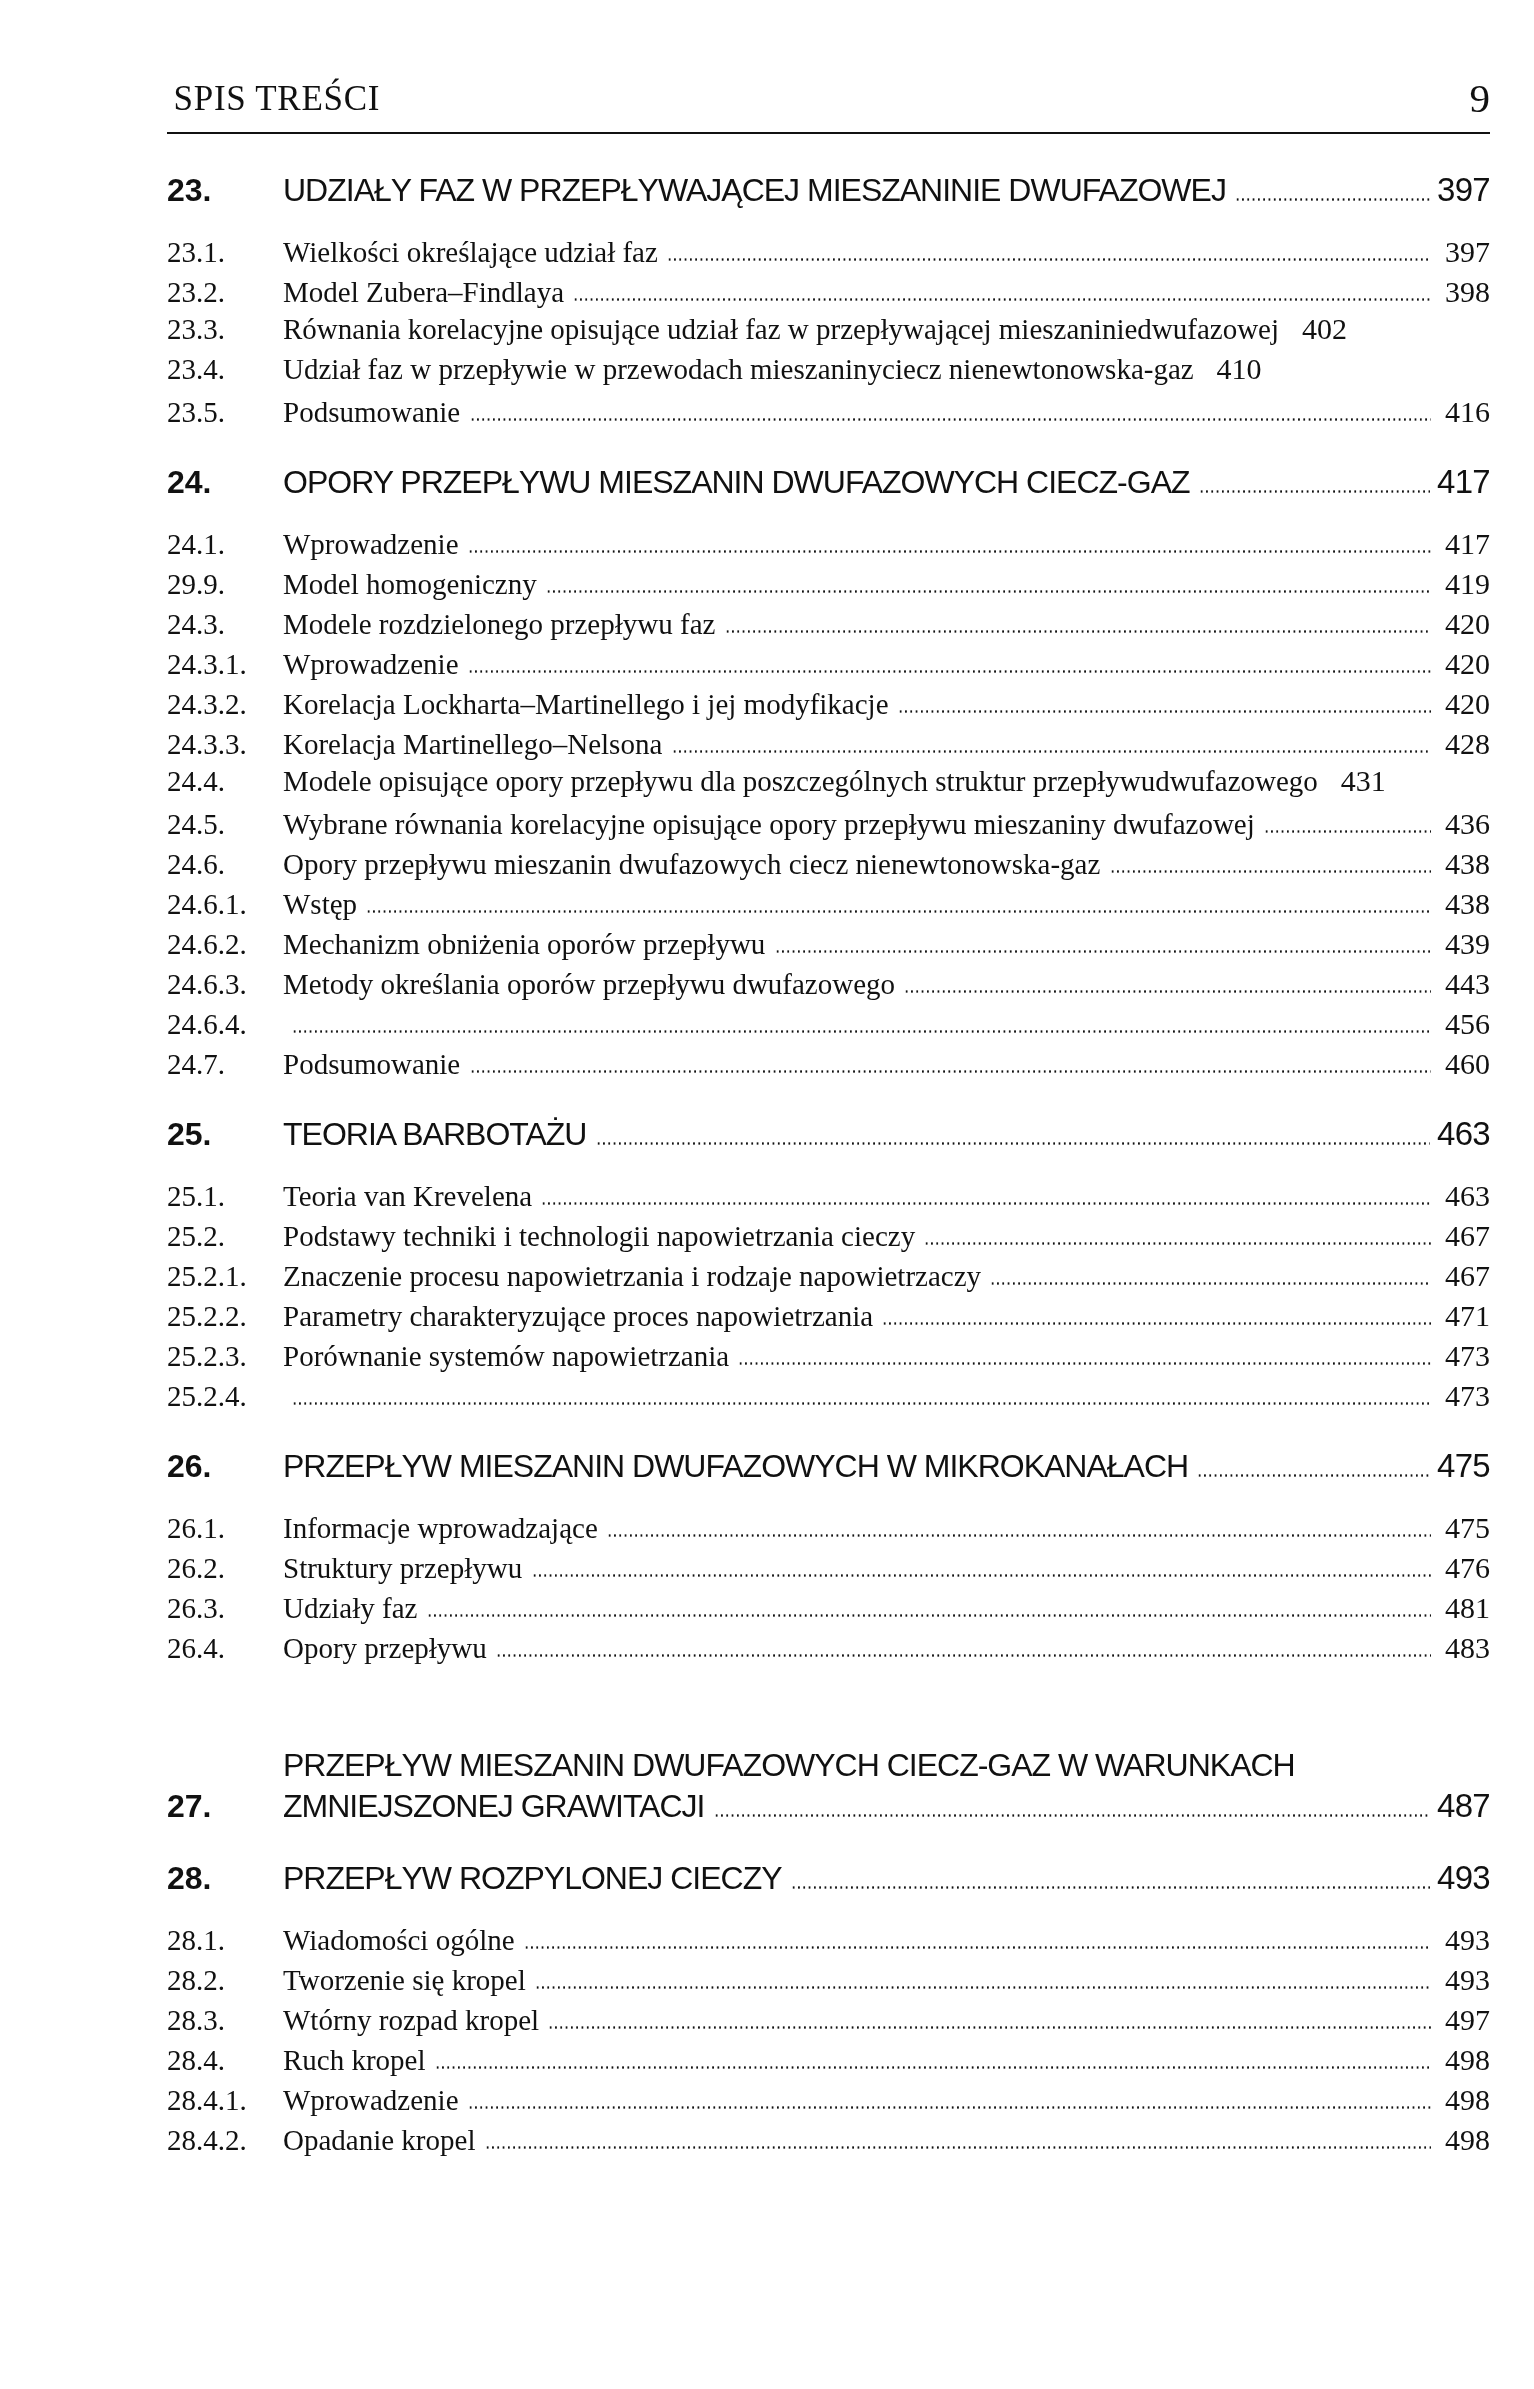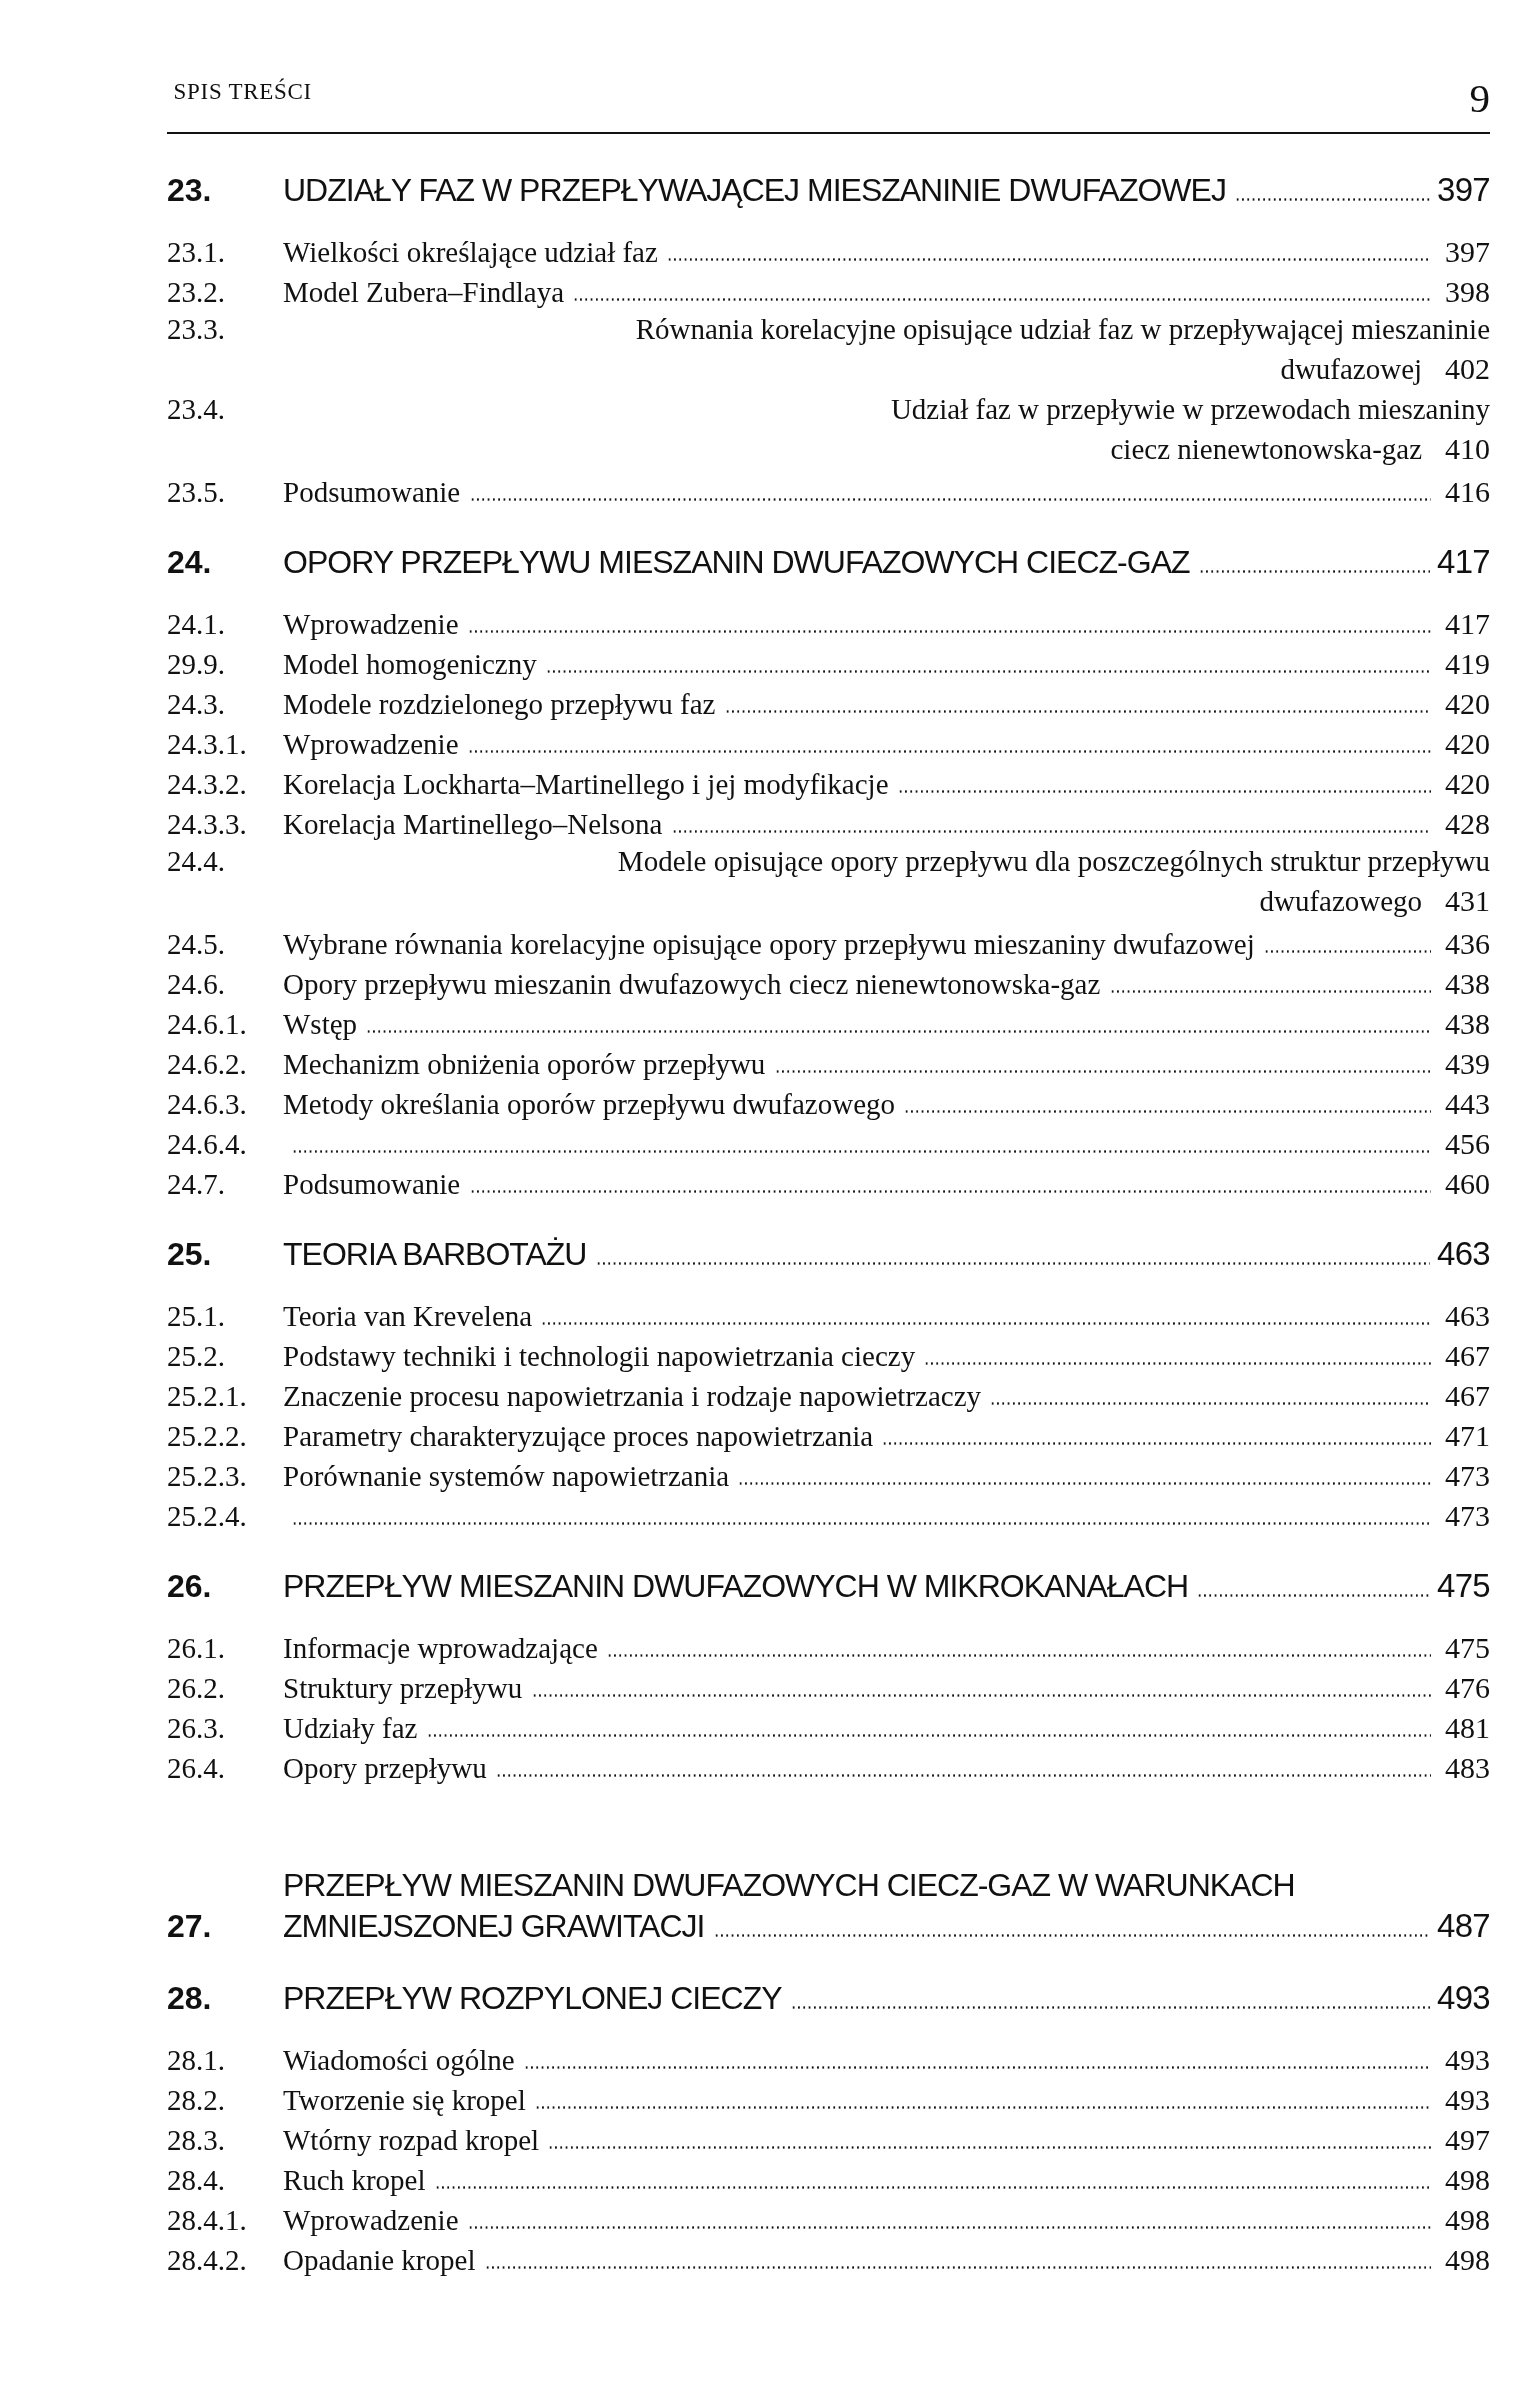--- a/index.html
+++ b/index.html
@@ -3,21 +3,21 @@
 <meta charset="utf-8">
 <style>
   html, body { margin: 0; padding: 0; background: #ffffff; }
   body {
     width: 1534px; height: 2389px; overflow: hidden; position: relative;
     font-family: "Liberation Serif", "DejaVu Serif", serif; color: #111;
   }
   .page { position: absolute; left: 167px; top: 0; width: 1323px; }
 
   .header { position: relative; height: 132px; }
-  .running-title { position: absolute; left: 6.6px; top: 79px; font-size: 23px; letter-spacing: 0.7px; }
+  .running-title { position: absolute; left: 6.6px; top: 79px; font-size: 35px; letter-spacing: 0.7px; }
   .page-number { position: absolute; right: 0px; top: 74px; font-size: 41px; }
   .rule { position: absolute; left: 0; right: 0; top: 132px; height: 0; border-top: 2.6px solid #111; }
 
   .toc { position: absolute; left: 0; top: 171px; width: 1323px; }
 
   .chapter {
     display: flex; align-items: flex-end;
     font-family: "Liberation Sans", "DejaVu Sans", sans-serif;
     font-size: 32px; letter-spacing: -1px; transform-origin: left bottom;
   }
@@ -26,21 +26,21 @@
   .chapter .title { white-space: nowrap; }
   .chapter .title-block { display: block; }
 
   .entry {
     display: flex; align-items: flex-end; font-size: 29px; height: 40px;
   }
   .entry .num { width: 116px; flex: 0 0 116px; }
   .entry .body { flex: 1; display: flex; align-items: flex-end; }
   .entry .title { white-space: nowrap; }
   .entry.multi { height: auto; }
-  .entry.multi .body { flex-direction: column; align-items: flex-end; }
+  .entry.multi .body { flex-direction: row; align-items: center; }
   .entry.multi .line1 { line-height: 40px; }
   .entry.multi .line2 { display: flex; align-items: flex-end; line-height: 40px; }
 
   .leader {
     flex: 1; margin: 0 6.6px 8px 9.3px; height: 2.6px;
     background-image: radial-gradient(circle, #111 0.9px, transparent 1.1px);
     background-size: 5.3px 2.6px; background-repeat: repeat-x;
   }
   .pg { min-width: 52px; text-align: right; font-size: 30px; }
   .chapter .pg { font-size: 33px; letter-spacing: -0.7px; }

